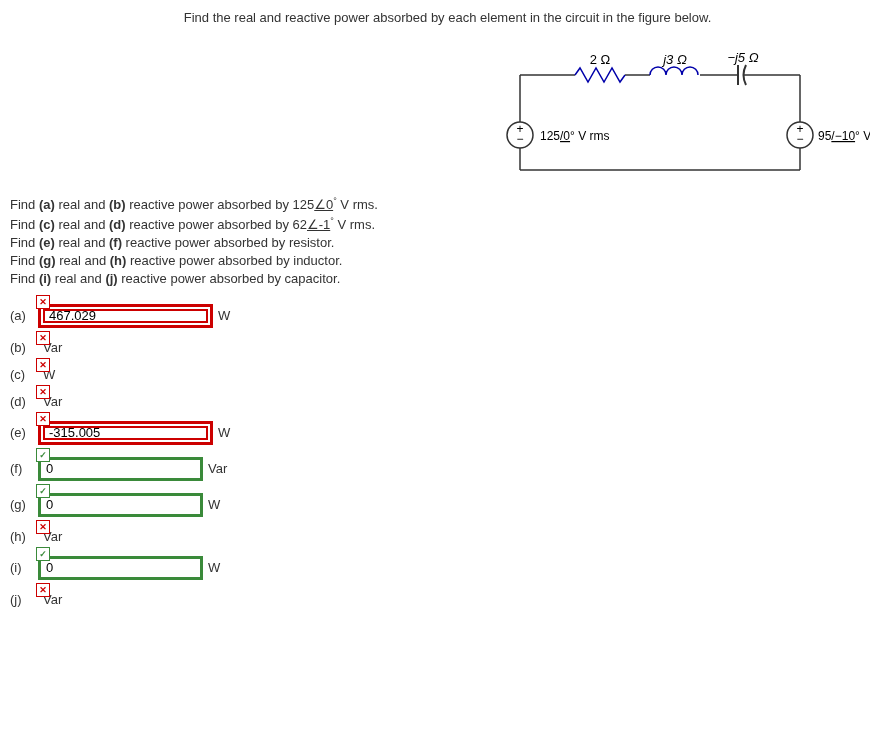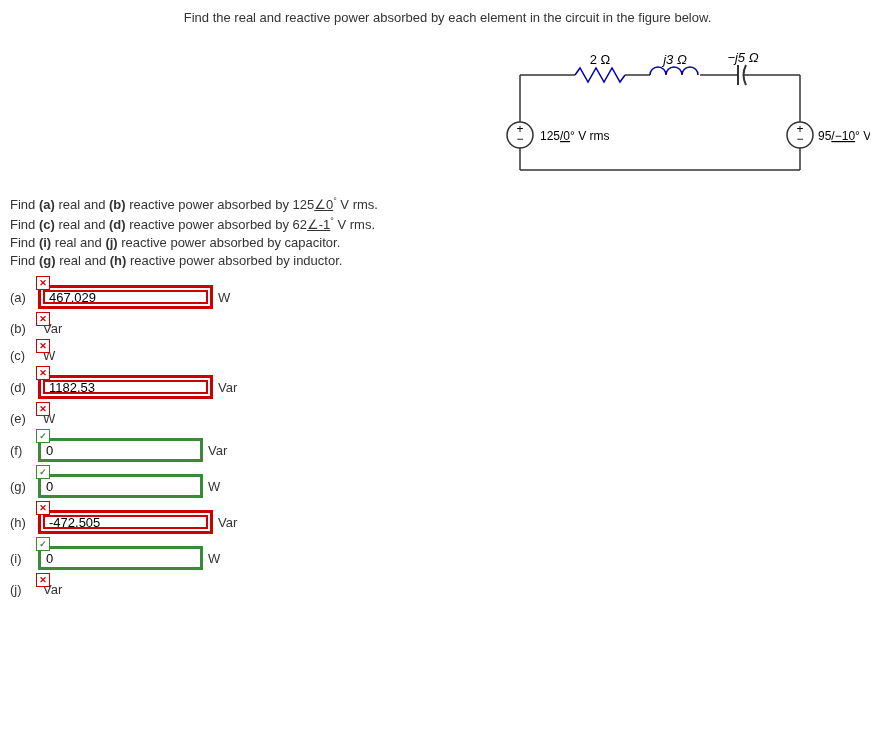--- a/index.html
+++ b/index.html
@@ -130,25 +130,28 @@
 </div>
 
 <div class="sub-questions">
   <div>
     <span>Find </span><b>(a)</b><span> real and </span><b>(b)</b><span> reactive power absorbed by 125</span><span class="slash-u">∠0</span><sup>°</sup><span> V rms.</span>
   </div>
   <div>
     <span>Find </span><b>(c)</b><span> real and </span><b>(d)</b><span> reactive power absorbed by 62</span><span class="slash-u">∠-1</span><sup>°</sup><span> V rms.</span>
   </div>
   <div>
+    <span>Find </span><b>(e)</b><span> real and </span><b>(f)</b><span> reactive power absorbed by resistor.</span>
+  </div>
+  <div>
+    <span>Find </span><b>(g)</b><span> real and </span><b>(h)</b><span> reactive power absorbed by inductor.</span>
+  </div>
+  <div>
     <span>Find </span><b>(i)</b><span> real and </span><b>(j)</b><span> reactive power absorbed by capacitor.</span>
   </div>
-  <div>
-    <span>Find </span><b>(g)</b><span> real and </span><b>(h)</b><span> reactive power absorbed by inductor.</span>
-  </div>
 </div>
 
 <div id="answers-container">
     <div class="answer-row">
       <span class="answer-label">(a)</span>
       <div class="feedback-icon incorrect">✕</div>
       <input type="text" class="input-box incorrect" value="467.029" style="">
       <span class="unit">W</span>
     </div>
     <div class="answer-row">
@@ -157,44 +160,43 @@
       <span class="unit">Var</span>
     </div>
     <div class="answer-row">
       <span class="answer-label">(c)</span>
       <div class="feedback-icon incorrect">✕</div>
       <span class="unit">W</span>
     </div>
     <div class="answer-row">
       <span class="answer-label">(d)</span>
       <div class="feedback-icon incorrect">✕</div>
-      <input type="text" class="input-box incorrect" value="1182.53" style="">
       <span class="unit">Var</span>
     </div>
     <div class="answer-row">
       <span class="answer-label">(e)</span>
       <div class="feedback-icon incorrect">✕</div>
+      <input type="text" class="input-box incorrect" value="-315.005" style="">
       <span class="unit">W</span>
     </div>
     <div class="answer-row">
       <span class="answer-label">(f)</span>
       <div class="feedback-icon correct">✓</div>
       <input type="text" class="input-box correct" value="0" style="">
       <span class="unit">Var</span>
     </div>
     <div class="answer-row">
       <span class="answer-label">(g)</span>
       <div class="feedback-icon correct">✓</div>
       <input type="text" class="input-box correct" value="0" style="">
       <span class="unit">W</span>
     </div>
     <div class="answer-row">
       <span class="answer-label">(h)</span>
       <div class="feedback-icon incorrect">✕</div>
-      <input type="text" class="input-box incorrect" value="-472.505" style="">
       <span class="unit">Var</span>
     </div>
     <div class="answer-row">
       <span class="answer-label">(i)</span>
       <div class="feedback-icon correct">✓</div>
       <input type="text" class="input-box correct" value="0" style="">
       <span class="unit">W</span>
     </div>
     <div class="answer-row">
       <span class="answer-label">(j)</span>

